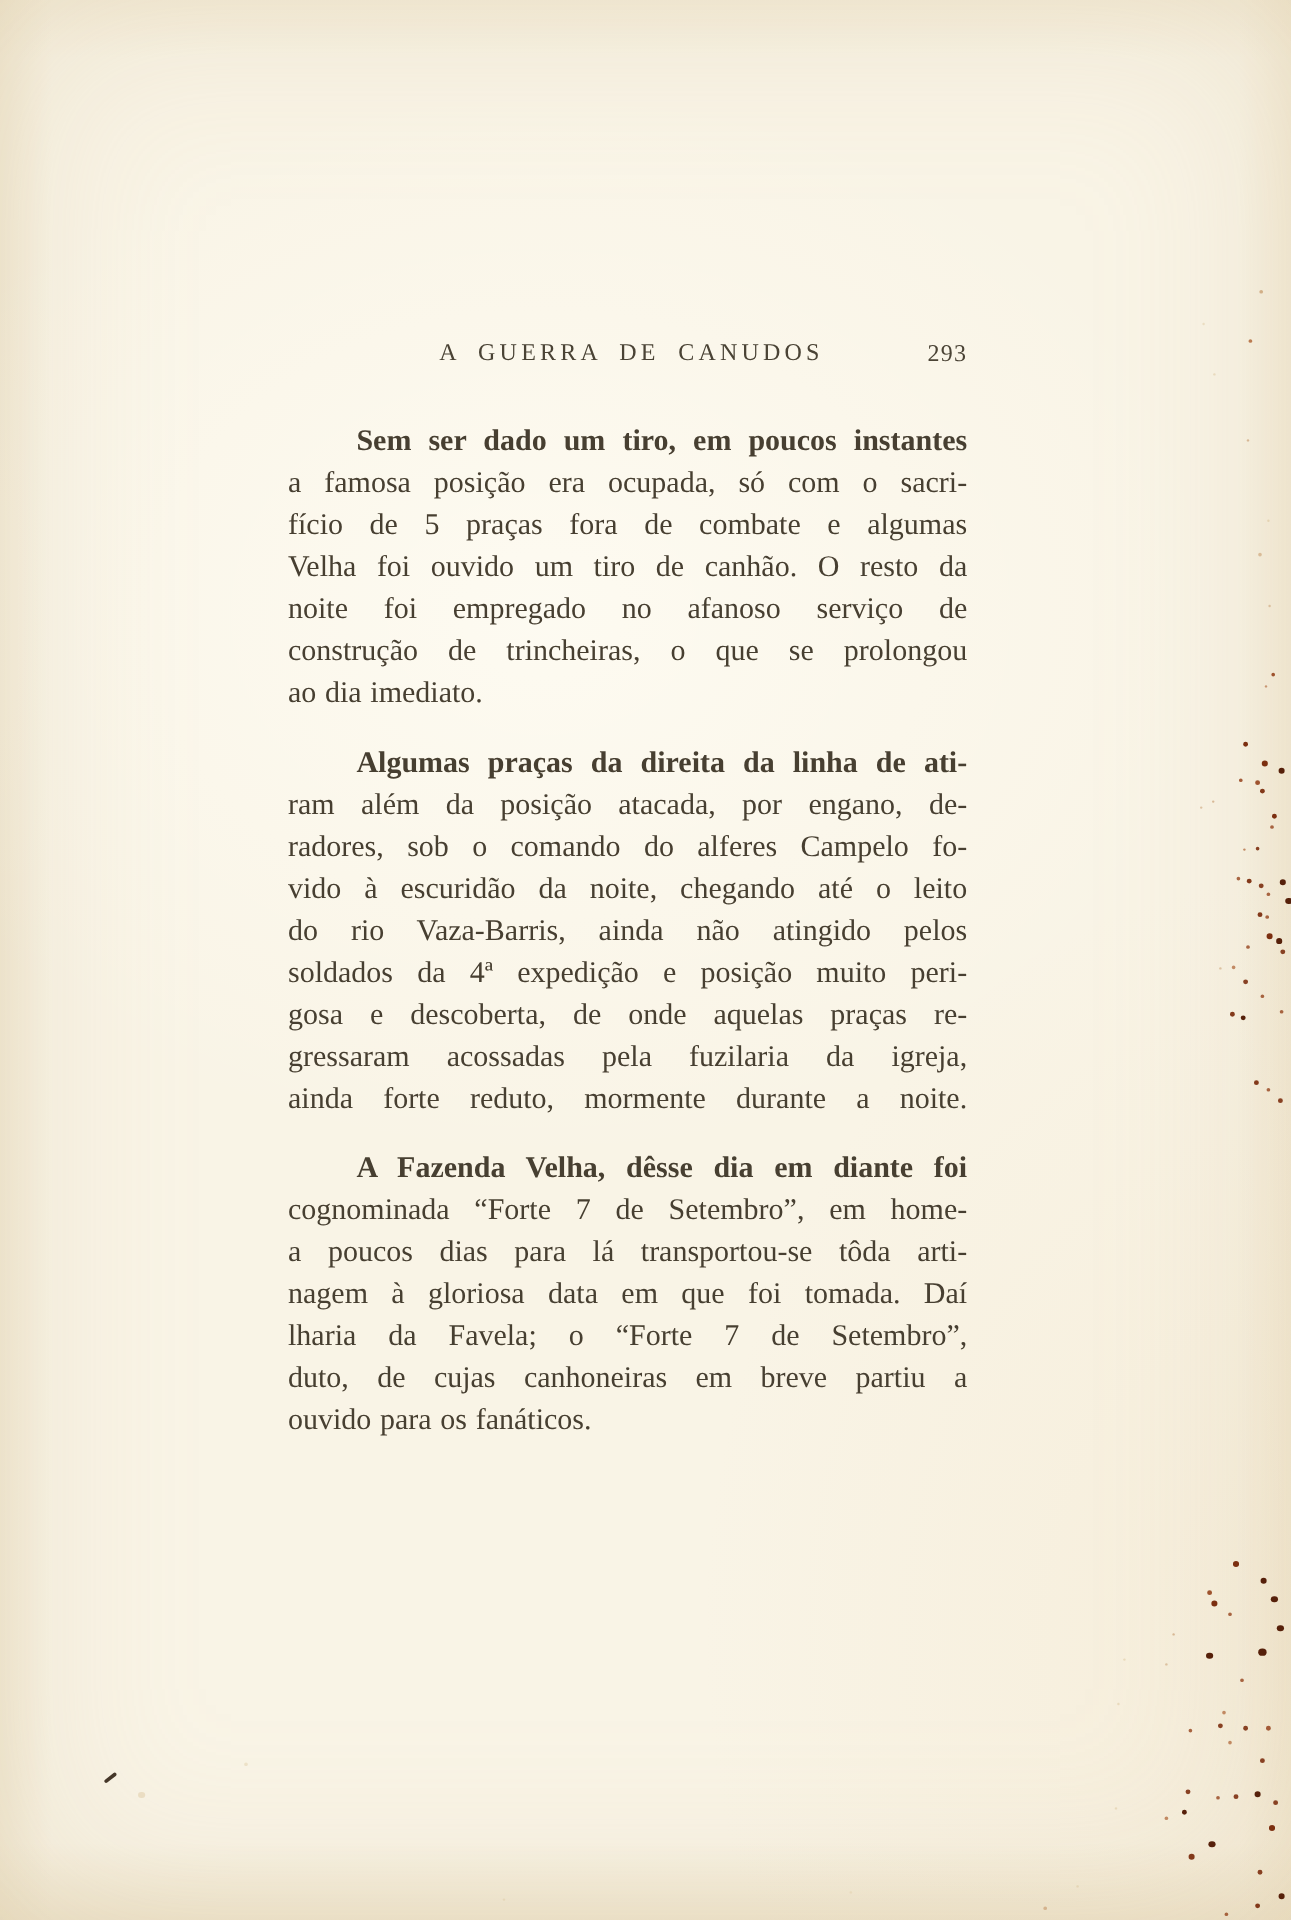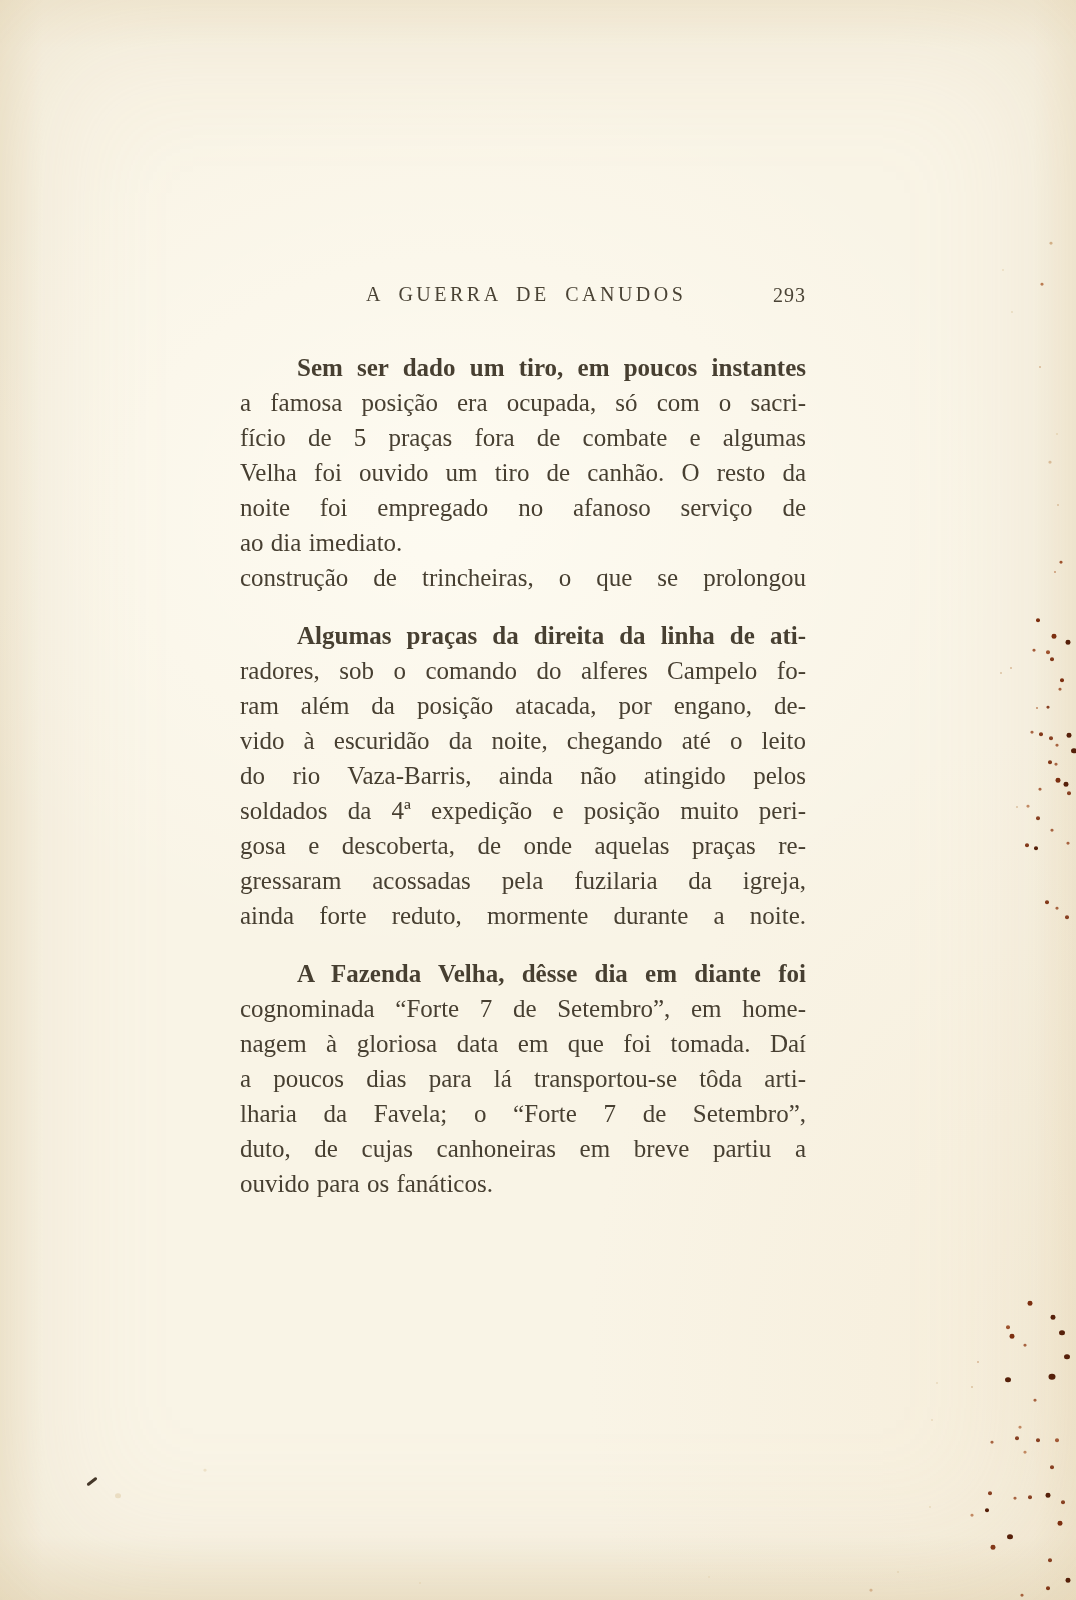--- a/index.html
+++ b/index.html
@@ -64,39 +64,39 @@
     <span class="pagenum">293</span>
   </div>
 
   <div class="textblock">
       <div class="para">
         <div class="line first">Sem ser dado um tiro, em poucos instantes</div>
         <div class="line">a famosa posição era ocupada, só com o sacri-</div>
         <div class="line">fício de 5 praças fora de combate e algumas</div>
         <div class="line">Velha foi ouvido um tiro de canhão. O resto da</div>
         <div class="line">noite foi empregado no afanoso serviço de</div>
+        <div class="line">construção de trincheiras, o que se prolongou</div>
         <div class="line lastplain">ao dia imediato.</div>
-        <div class="line">construção de trincheiras, o que se prolongou</div>
       </div>
       <div class="para">
         <div class="line first">Algumas praças da direita da linha de ati-</div>
+        <div class="line">ram além da posição atacada, por engano, de-</div>
         <div class="line">radores, sob o comando do alferes Campelo fo-</div>
-        <div class="line">ram além da posição atacada, por engano, de-</div>
         <div class="line">vido à escuridão da noite, chegando até o leito</div>
         <div class="line">do rio Vaza-Barris, ainda não atingido pelos</div>
         <div class="line">soldados da 4ª expedição e posição muito peri-</div>
         <div class="line">gosa e descoberta, de onde aquelas praças re-</div>
         <div class="line">gressaram acossadas pela fuzilaria da igreja,</div>
         <div class="line">ainda forte reduto, mormente durante a noite.</div>
       </div>
       <div class="para">
         <div class="line first">A Fazenda Velha, dêsse dia em diante foi</div>
         <div class="line">cognominada “Forte 7 de Setembro”, em home-</div>
+        <div class="line">a poucos dias para lá transportou-se tôda arti-</div>
         <div class="line">nagem à gloriosa data em que foi tomada. Daí</div>
-        <div class="line">a poucos dias para lá transportou-se tôda arti-</div>
         <div class="line">lharia da Favela; o “Forte 7 de Setembro”,</div>
         <div class="line">duto, de cujas canhoneiras em breve partiu a</div>
         <div class="line lastplain">ouvido para os fanáticos.</div>
       </div>
     </div>
 
   <div id="stain-layer">
       <div class="stain" style="left: 1051px; top: 243px; width: 3px; height: 2.7px; background: rgb(196, 149, 101); opacity: 0.7;"></div>
       <div class="stain" style="left: 1042px; top: 284px; width: 3px; height: 2.7px; background: rgb(173, 96, 48); opacity: 0.8;"></div>
       <div class="stain" style="left: 1040px; top: 367px; width: 2px; height: 2px; background: rgb(196, 149, 101); opacity: 0.6;"></div>

